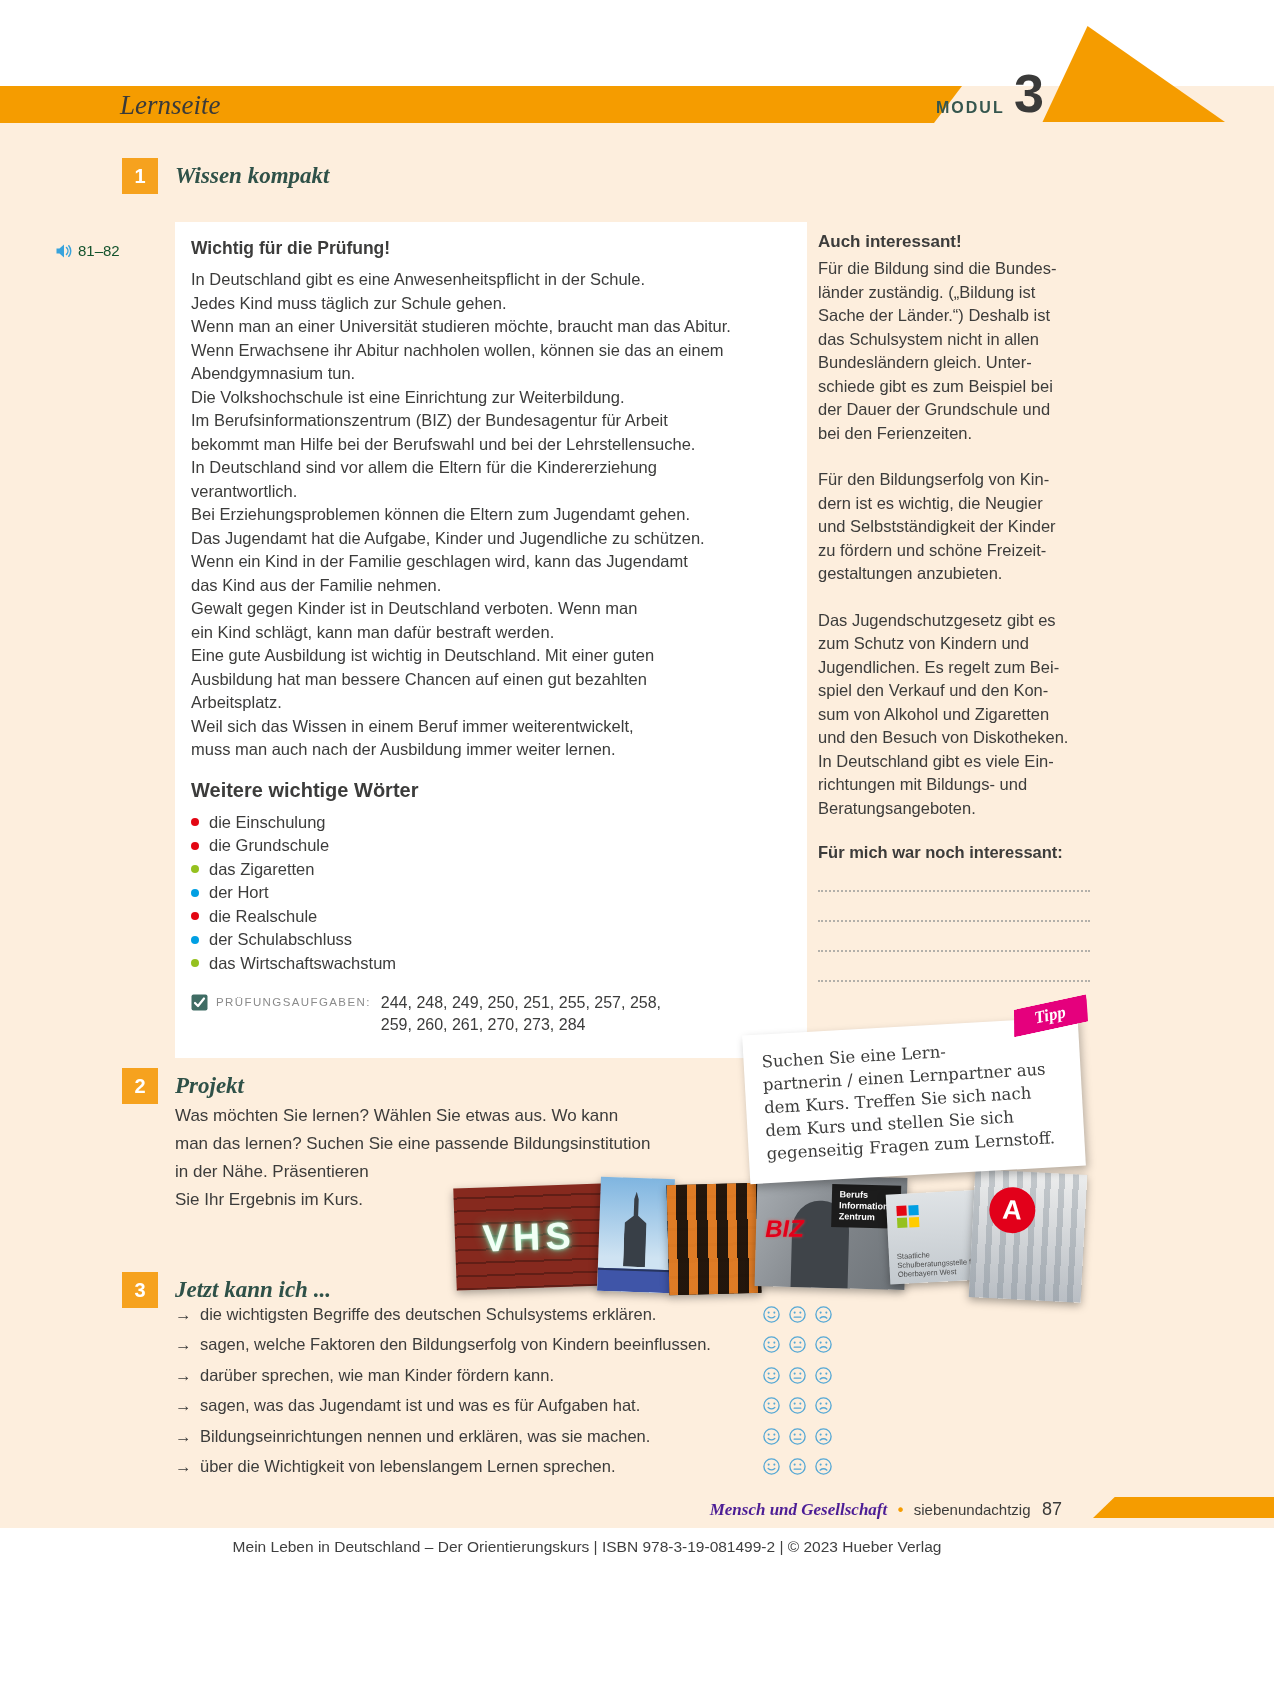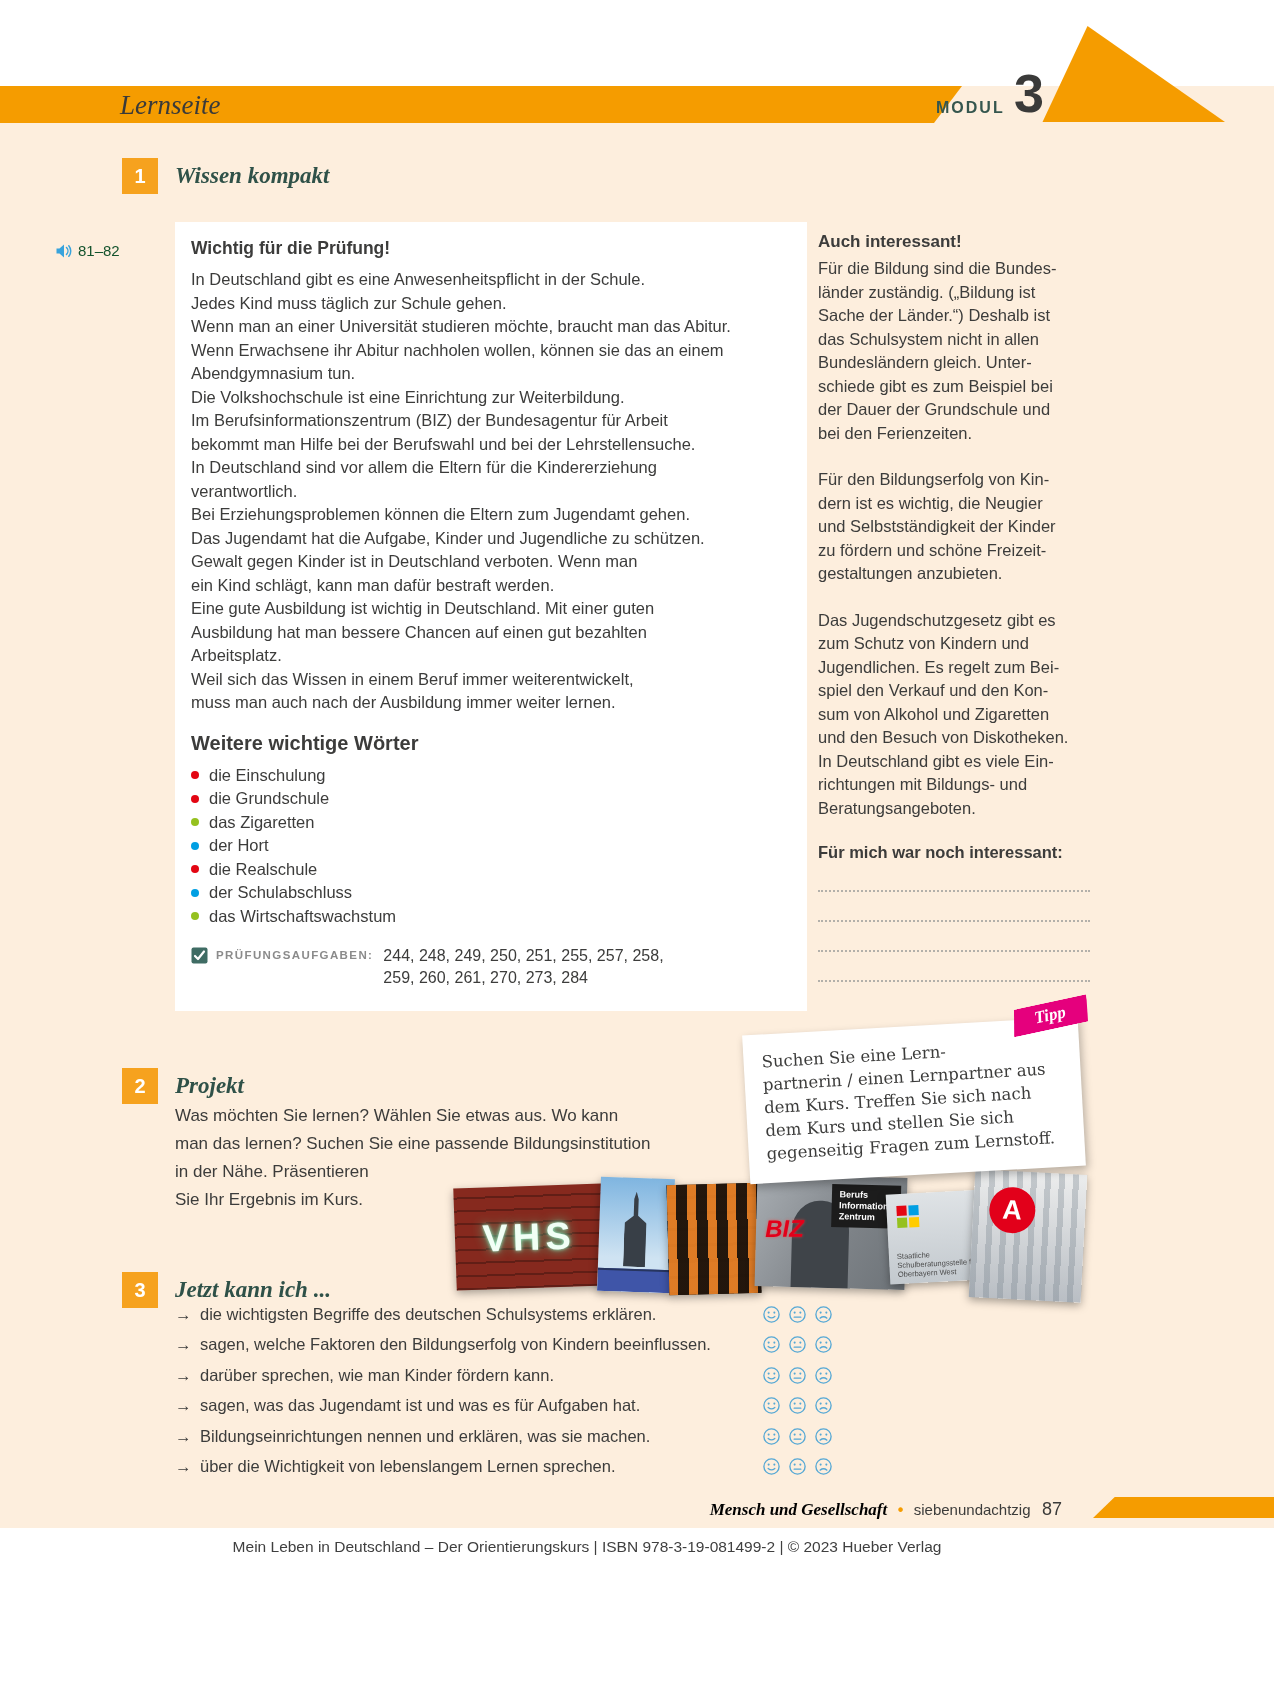--- a/index.html
+++ b/index.html
@@ -36,21 +36,21 @@
   .main-box { position:absolute; left:175px; top:222px; width:632px; background:#ffffff; padding:16px 20px 22px 16px; }
   .main-box h3 { font-size:17.5px; font-weight:700; margin-bottom:9px; color:#3c3c3b; }
   .para { white-space:pre-line; font-size:16.5px; line-height:23.5px; }
   .words-h { font-size:20px; font-weight:700; margin:17px 0 9px 0; color:#3c3c3b; }
   .words { list-style:none; }
   .words li { display:flex; align-items:center; font-size:16.5px; line-height:23.5px; }
   .dot { width:8px; height:8px; border-radius:50%; margin-right:10px; flex:0 0 8px; }
   .b-red { background:#e30613; } .b-green { background:#95c11f; } .b-blue { background:#009fe3; }
   .exam-row { display:flex; align-items:flex-start; margin-top:17px; }
   .exam-row svg { flex:0 0 auto; margin-top:2px; }
-  .exam-label { font-size:11.5px; letter-spacing:1.4px; color:#8b8b8b; font-weight:700; margin:4px 6px 0 8px; white-space:nowrap; }
+  .exam-label { font-size:11.5px; letter-spacing:1.4px; color:#8b8b8b; font-weight:400; margin:4px 6px 0 8px; white-space:nowrap; }
   .exam-nums { white-space:pre-line; font-size:16px; line-height:22px; margin-left:4px; }
 
   
   .side { position:absolute; left:818px; top:232px; width:272px; }
   .side h3 { font-size:17px; font-weight:700; margin-bottom:5px; }
   .side .sp { white-space:pre-line; font-size:16.5px; line-height:23.5px; margin-bottom:23px; }
   .notes-h { font-size:16.5px; font-weight:700; margin-top:1px; }
   .dotline { height:30px; border-bottom:2px dotted #b3b0aa; }
 
   
@@ -106,21 +106,21 @@
   .checklist { position:absolute; left:175px; top:1303px; width:658px; }
   .chk-row { display:flex; align-items:center; margin-bottom:8.5px; font-size:16.5px; height:22px; }
   .arrow { width:25px; flex:0 0 25px; font-weight:700; color:#3c3c3b; }
   .arrow::before { content:"\2192"; }
   .chk-text { flex:1 1 auto; }
   .smileys { display:flex; gap:7px; margin-left:12px; }
   .smiley { width:19px; height:19px; color:#55a8d5; display:block; }
 
   
   .footer-line { position:absolute; left:560px; top:1499px; width:502px; text-align:right; white-space:nowrap; }
-  .f-chapter { font:italic 700 17px "Liberation Serif", serif; color:#000000;margin-top:40px; }
+  .f-chapter { font:italic 700 17px "Liberation Serif", serif; color:#4c1d95;margin-top:40px; }
   .f-dot { color:#f59c00; font-weight:700; margin:0 6px; }
   .f-word { font-size:15px; color:#3c3c3b; }
   .f-num { font-size:18px; margin-left:7px; color:#3a3a39; }
   .footer-shape { position:absolute; left:1093px; top:1497px; width:181px; height:21px; background:#f59c00;
             clip-path:polygon(12% 0,100% 0,100% 100%,0 100%); }
   .imprint { position:absolute; left:0; top:1538px; width:1174px; text-align:center; font-size:15.5px; color:#3f3f3f; }
 
   .hidden-defs { position:absolute; width:0; height:0; overflow:hidden; }
 </style>
 </head>
@@ -178,20 +178,22 @@
     <div class="para">Wenn man an einer Universität studieren möchte, braucht man das Abitur.</div>
     <div class="para">Wenn Erwachsene ihr Abitur nachholen wollen, können sie das an einem
 Abendgymnasium tun.</div>
     <div class="para">Die Volkshochschule ist eine Einrichtung zur Weiterbildung.</div>
     <div class="para">Im Berufsinformationszentrum (BIZ) der Bundesagentur für Arbeit
 bekommt man Hilfe bei der Berufswahl und bei der Lehrstellensuche.</div>
     <div class="para">In Deutschland sind vor allem die Eltern für die Kindererziehung
 verantwortlich.</div>
     <div class="para">Bei Erziehungsproblemen können die Eltern zum Jugendamt gehen.</div>
     <div class="para">Das Jugendamt hat die Aufgabe, Kinder und Jugendliche zu schützen.</div>
+    <div class="para">Wenn ein Kind in der Familie geschlagen wird, kann das Jugendamt
+das Kind aus der Familie nehmen.</div>
     <div class="para">Gewalt gegen Kinder ist in Deutschland verboten. Wenn man
 ein Kind schlägt, kann man dafür bestraft werden.</div>
     <div class="para">Eine gute Ausbildung ist wichtig in Deutschland. Mit einer guten
 Ausbildung hat man bessere Chancen auf einen gut bezahlten
 Arbeitsplatz.</div>
     <div class="para">Weil sich das Wissen in einem Beruf immer weiterentwickelt,
 muss man auch nach der Ausbildung immer weiter lernen.</div>
 
     <div class="words-h">Weitere wichtige Wörter</div>
     <ul class="words">

